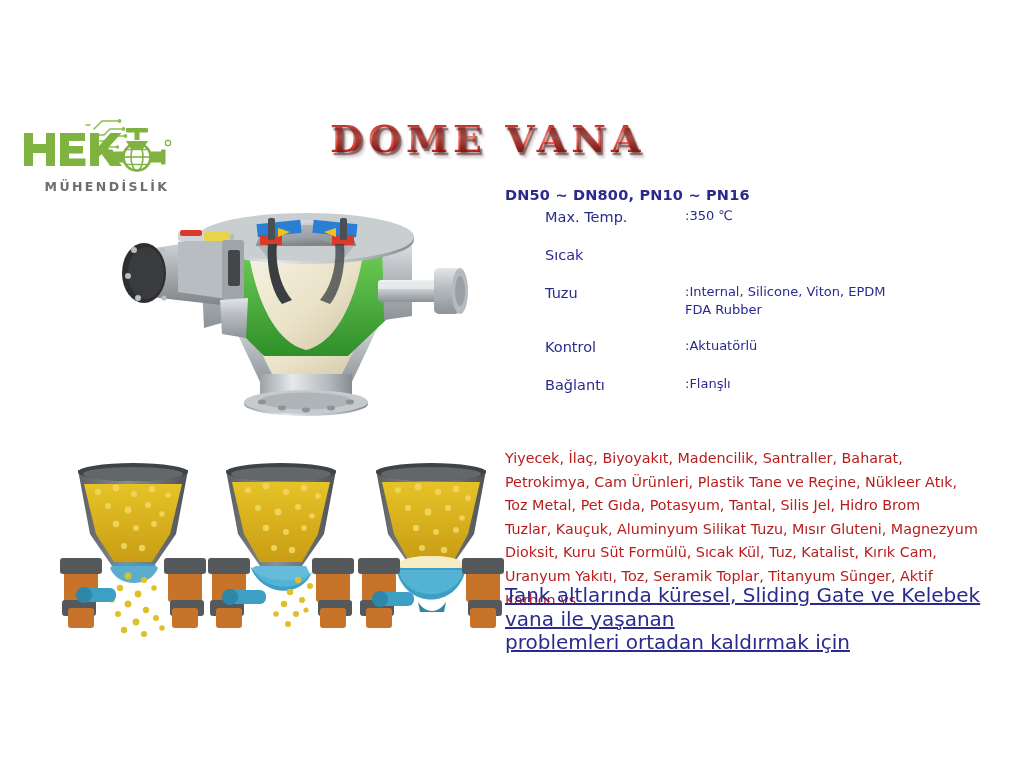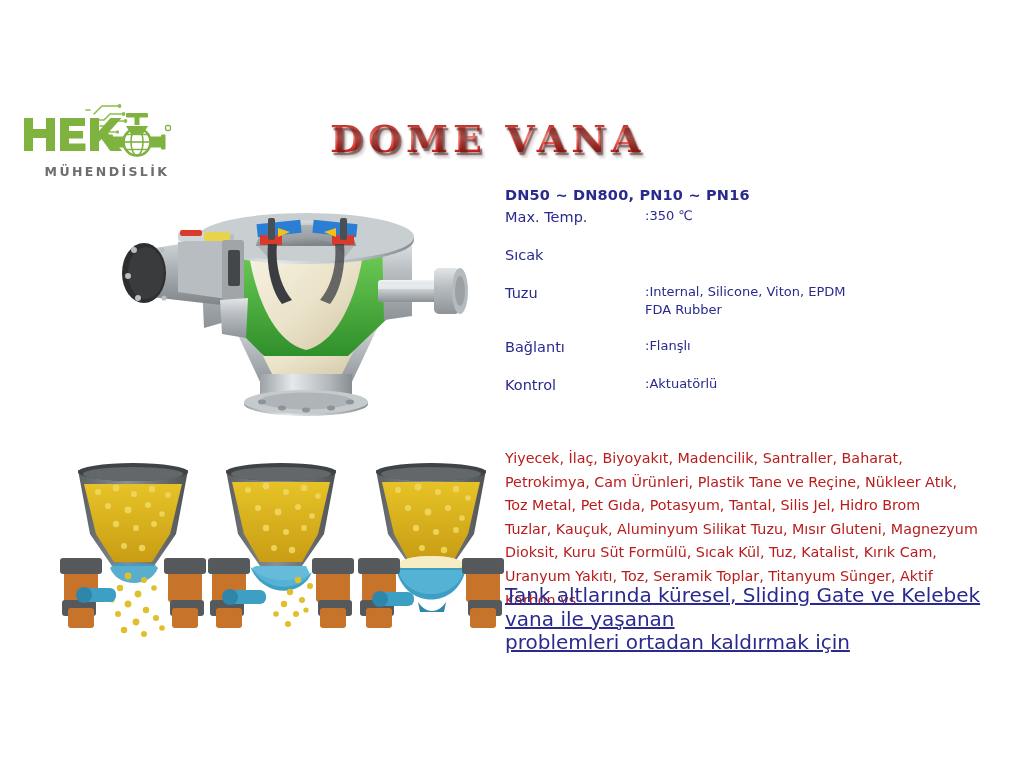--- a/index.html
+++ b/index.html
@@ -12,21 +12,21 @@
     height: 768px;
     position: relative;
     overflow: hidden;
     font-family: "DejaVu Sans", "Liberation Sans", sans-serif;
   }
 
   
   #logo-block {
     position: absolute;
     left: 22px;
-    top: 98px;
+    top: 113px;
     width: 160px;
     height: 90px;
   }
   #logo-mark { position: absolute; left: 0; top: 0; width: 160px; height: 62px; }
   #logo-sub {
     position: absolute;
     left: 10px;
     top: 66px;
     width: 150px;
     text-align: center;
@@ -71,20 +71,21 @@
   .spec-headline {
     font-weight: bold;
     font-size: 14.5px;
     margin-bottom: 4px;
     letter-spacing: 0.2px;
   }
   .spec-row {
     display: flex;
     margin-bottom: 17px;
     line-height: 1.45;
+    margin-left: 40px;
   }
   .spec-label {
     width: 140px;
     flex: 0 0 140px;
     font-size: 14.5px;
   }
   .spec-value {
     flex: 1 1 auto;
     font-size: 13px;
     white-space: pre-line;
@@ -457,26 +458,26 @@
   </div>
   <div class="spec-row">
     <div class="spec-label">Sıcak</div>
   </div>
   <div class="spec-row">
     <div class="spec-label">Tuzu</div>
     <div class="spec-value">:Internal, Silicone, Viton, EPDM
  FDA Rubber</div>
   </div>
   <div class="spec-row">
+    <div class="spec-label">Kontrol</div>
+    <div class="spec-value">:Aktuatörlü</div>
+  </div>
+  <div class="spec-row">
     <div class="spec-label">Bağlantı</div>
     <div class="spec-value">:Flanşlı</div>
-  </div>
-  <div class="spec-row">
-    <div class="spec-label">Kontrol</div>
-    <div class="spec-value">:Aktuatörlü</div>
   </div>
 </div>
 
 <div id="materials-paragraph">Yiyecek, İlaç, Biyoyakıt, Madencilik, Santraller, Baharat,
 Petrokimya, Cam Ürünleri, Plastik Tane ve Reçine, Nükleer Atık,
 Toz Metal, Pet Gıda,     Potasyum, Tantal, Silis Jel, Hidro Brom
 Tuzlar, Kauçuk, Aluminyum Silikat Tuzu, Mısır Gluteni, Magnezyum
 Dioksit, Kuru Süt Formülü, Sıcak Kül, Tuz, Katalist, Kırık Cam,
 Uranyum Yakıtı, Toz, Seramik Toplar, Titanyum Sünger, Aktif
 Karbon vs.</div>

